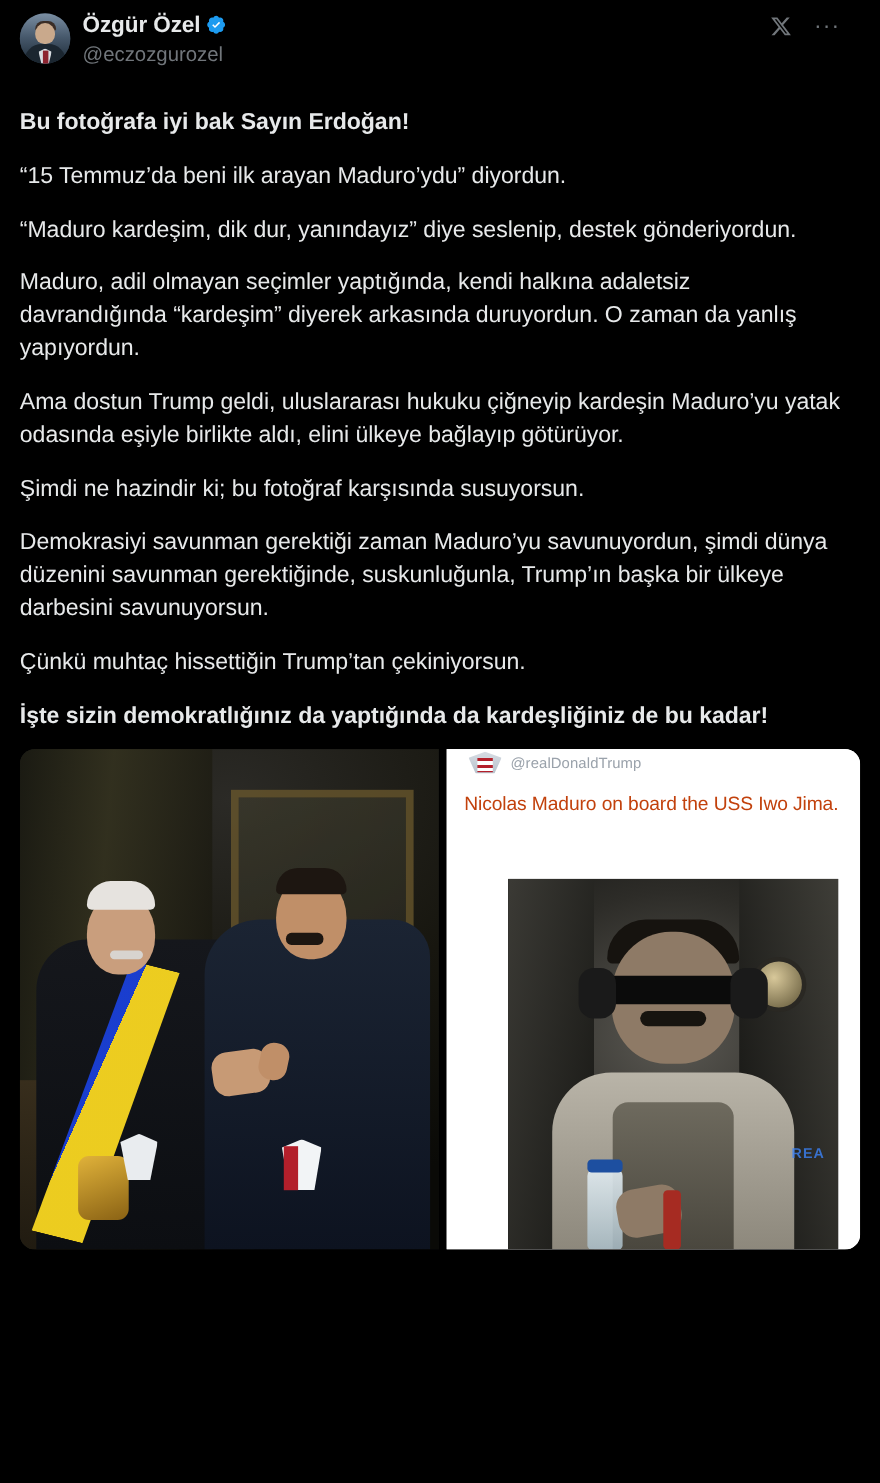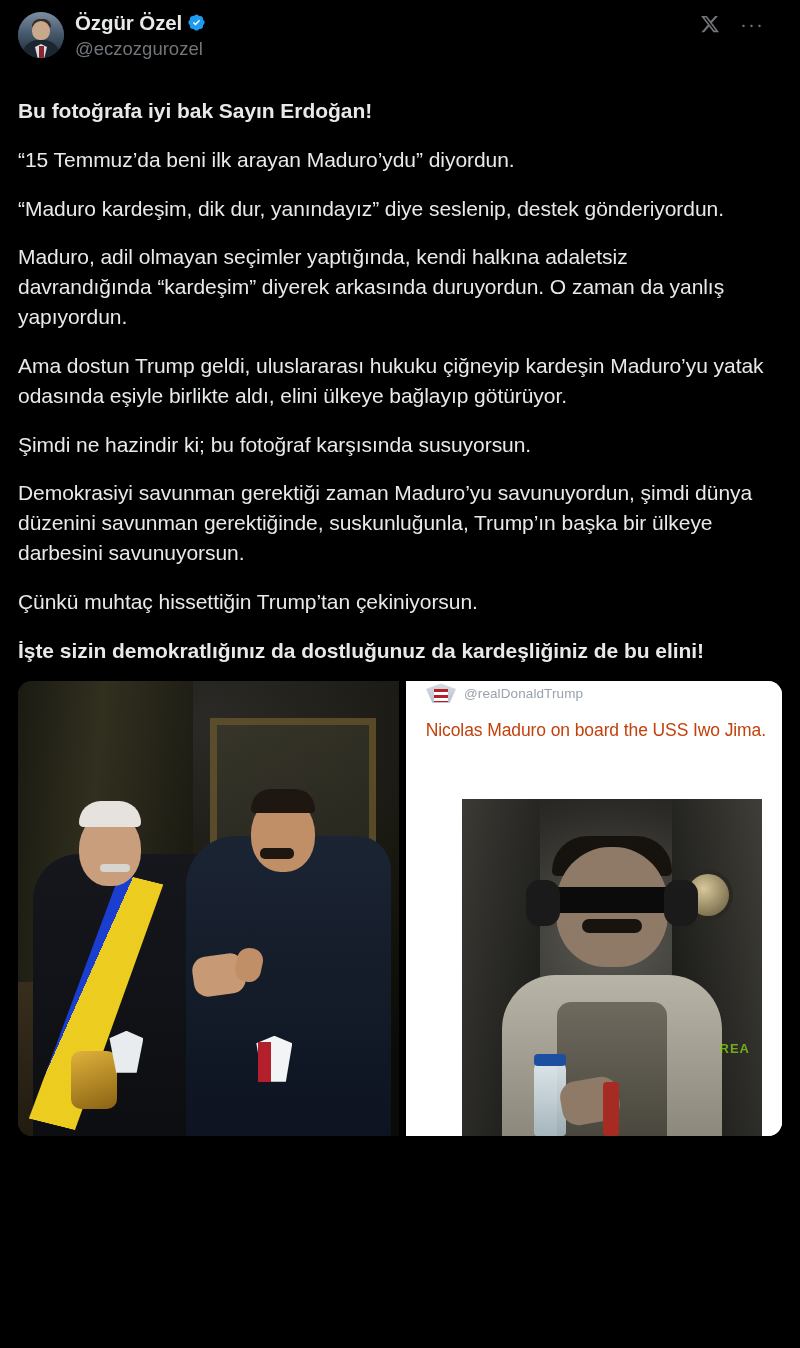--- a/index.html
+++ b/index.html
@@ -175,21 +175,20 @@
     position: relative;
     overflow: hidden;
   }
   .media-left {
     flex: 0 0 381px;
     background: #0b0d10;
   }
   .media-right {
     flex: 1 1 auto;
     background: #ffffff;
-    text-align: right;
   }
 
   
   .ml-bg {
     position: absolute;
     inset: 0;
     background:
       radial-gradient(120% 80% at 50% 10%, #2b2a26 0%, #17160f 55%, #0a0a07 100%);
   }
   .ml-curtain {
@@ -556,21 +555,21 @@
     height: 54px;
     border-radius: 4px;
     background: #a62b22;
   }
   .mp-tag {
     position: absolute;
     right: 4%;
     bottom: 24%;
     font-size: 13px;
     font-weight: 700;
-    color: #84cc16;
+    color: #3b82f6;
     letter-spacing: 1px;
     opacity: .8;
   }
 </style>
 </head>
 <body>
 
 <div class="tweet">
 
   <div class="tweet-header">
@@ -609,21 +608,21 @@
 
   <div class="tweet-body">
     <p class="para bold">Bu fotoğrafa iyi bak Sayın Erdoğan!</p>
     <p class="para">“15 Temmuz’da beni ilk arayan Maduro’ydu” diyordun.</p>
     <p class="para">“Maduro kardeşim, dik dur, yanındayız” diye seslenip, destek gönderiyordun.</p>
     <p class="para">Maduro, adil olmayan seçimler yaptığında, kendi halkına adaletsiz davrandığında “kardeşim” diyerek arkasında duruyordun. O zaman da yanlış yapıyordun.</p>
     <p class="para">Ama dostun Trump geldi, uluslararası hukuku çiğneyip kardeşin Maduro’yu yatak odasında eşiyle birlikte aldı, elini ülkeye bağlayıp götürüyor.</p>
     <p class="para">Şimdi ne hazindir ki; bu fotoğraf karşısında susuyorsun.</p>
     <p class="para">Demokrasiyi savunman gerektiği zaman Maduro’yu savunuyordun, şimdi dünya düzenini savunman gerektiğinde, suskunluğunla, Trump’ın başka bir ülkeye darbesini savunuyorsun.</p>
     <p class="para">Çünkü muhtaç hissettiğin Trump’tan çekiniyorsun.</p>
-    <p class="para bold last">İşte sizin demokratlığınız da dostluğunuz da kardeşliğiniz de bu elini!</p>
+    <p class="para bold last">İşte sizin demokratlığınız da yaptığında da kardeşliğiniz de bu kadar!</p>
   </div>
 
   <div class="media">
 
     <div class="media-left">
       <div class="ml-bg"></div>
       <div class="ml-curtain"></div>
       <div class="ml-frame"></div>
       <div class="ml-podium"></div>
       <div class="fig1-body"></div>

